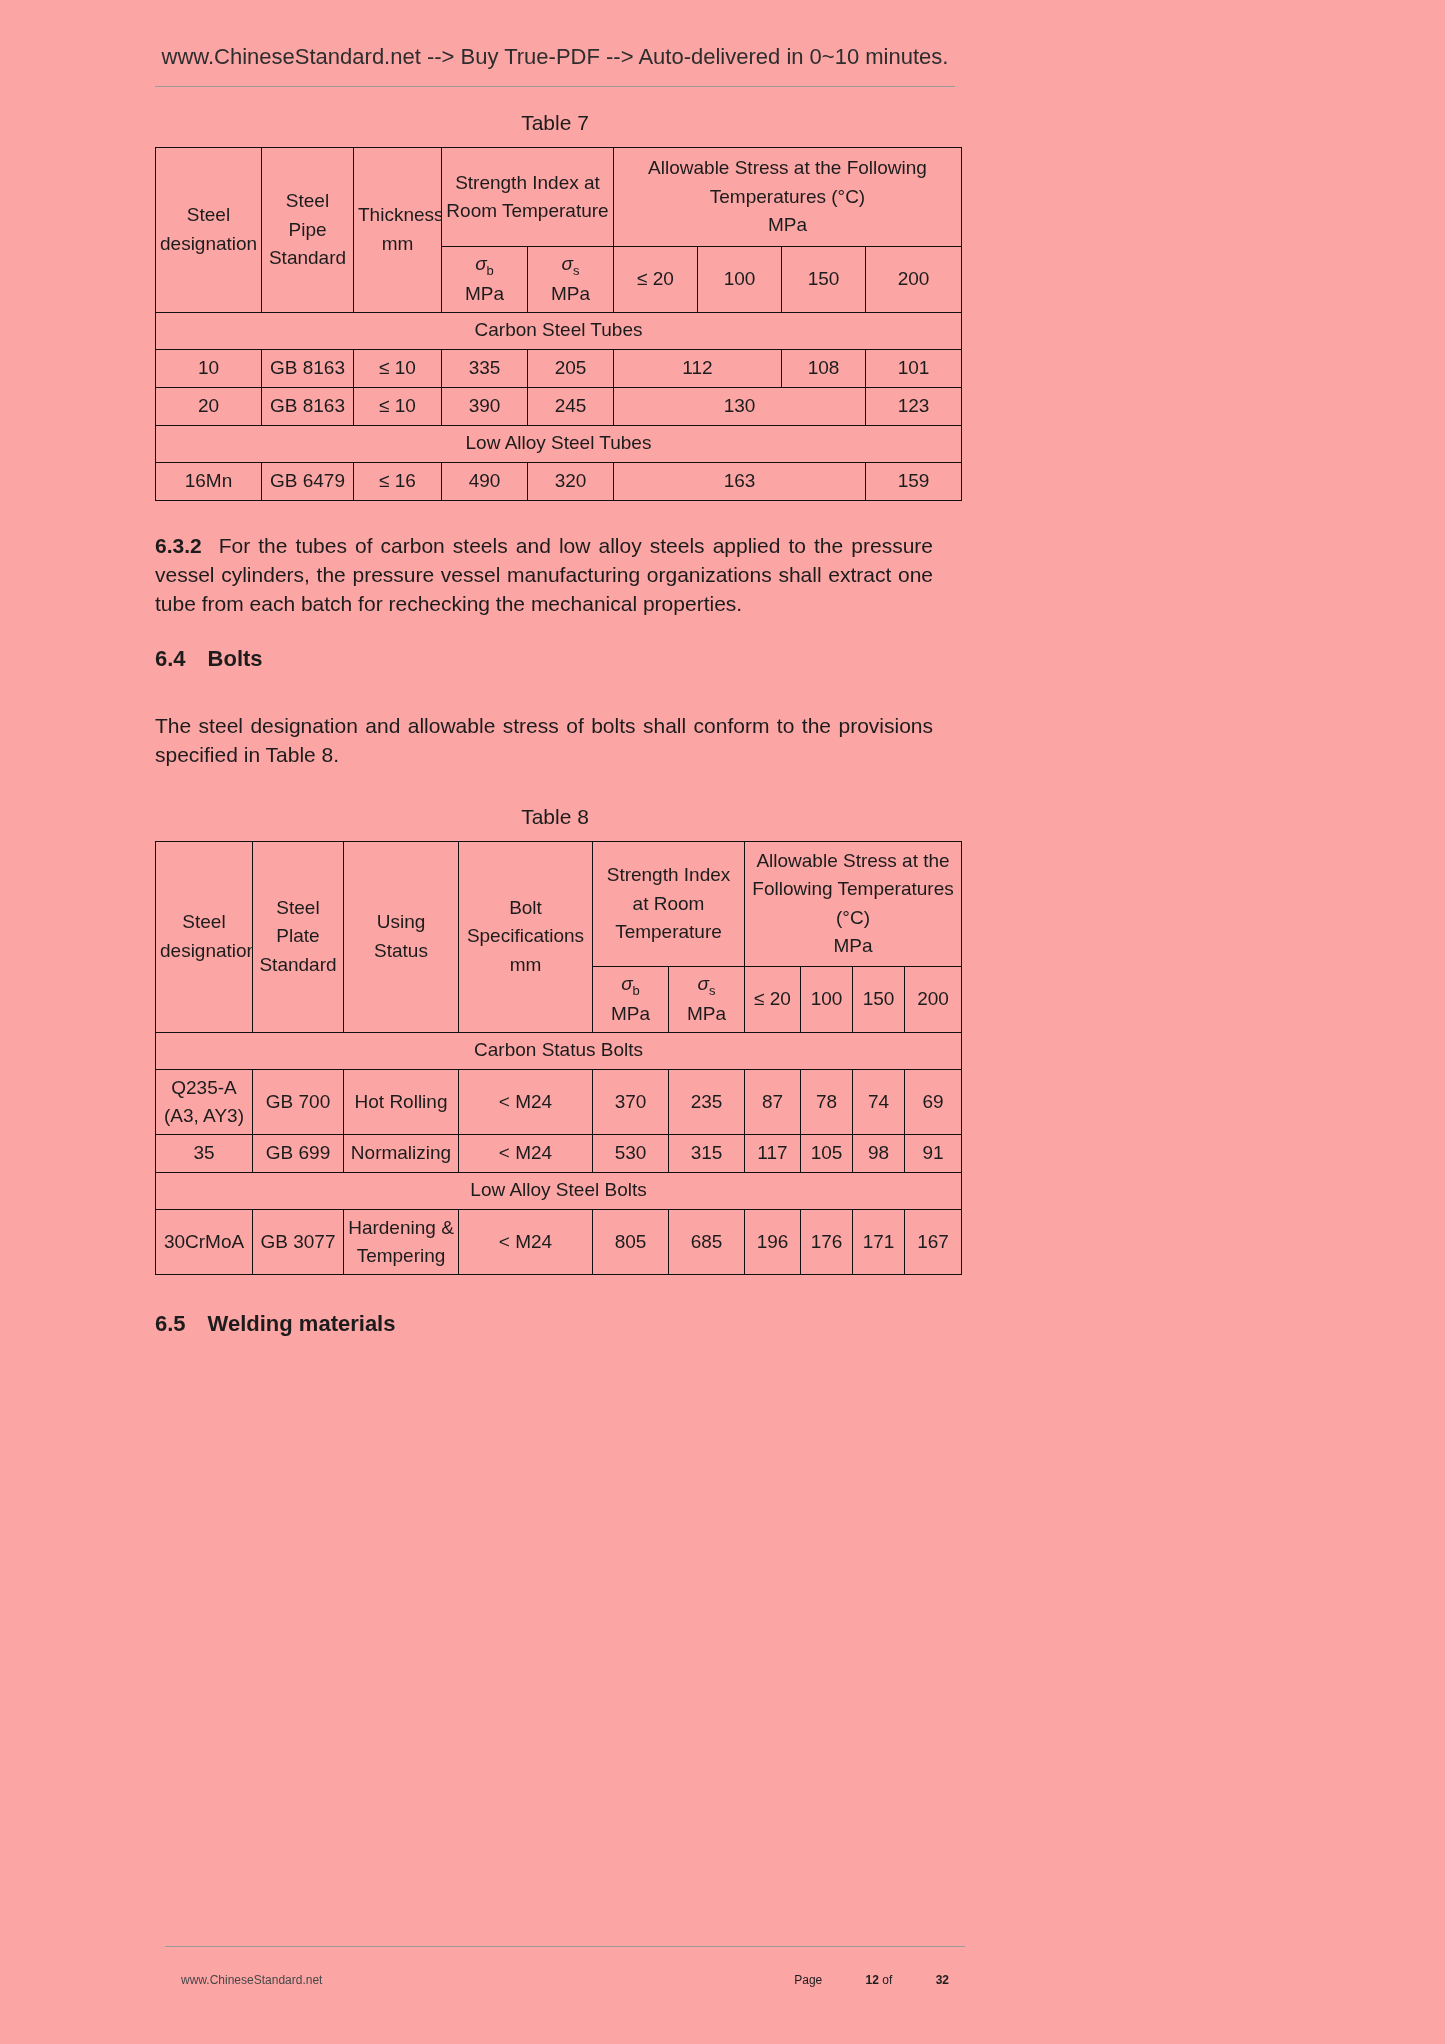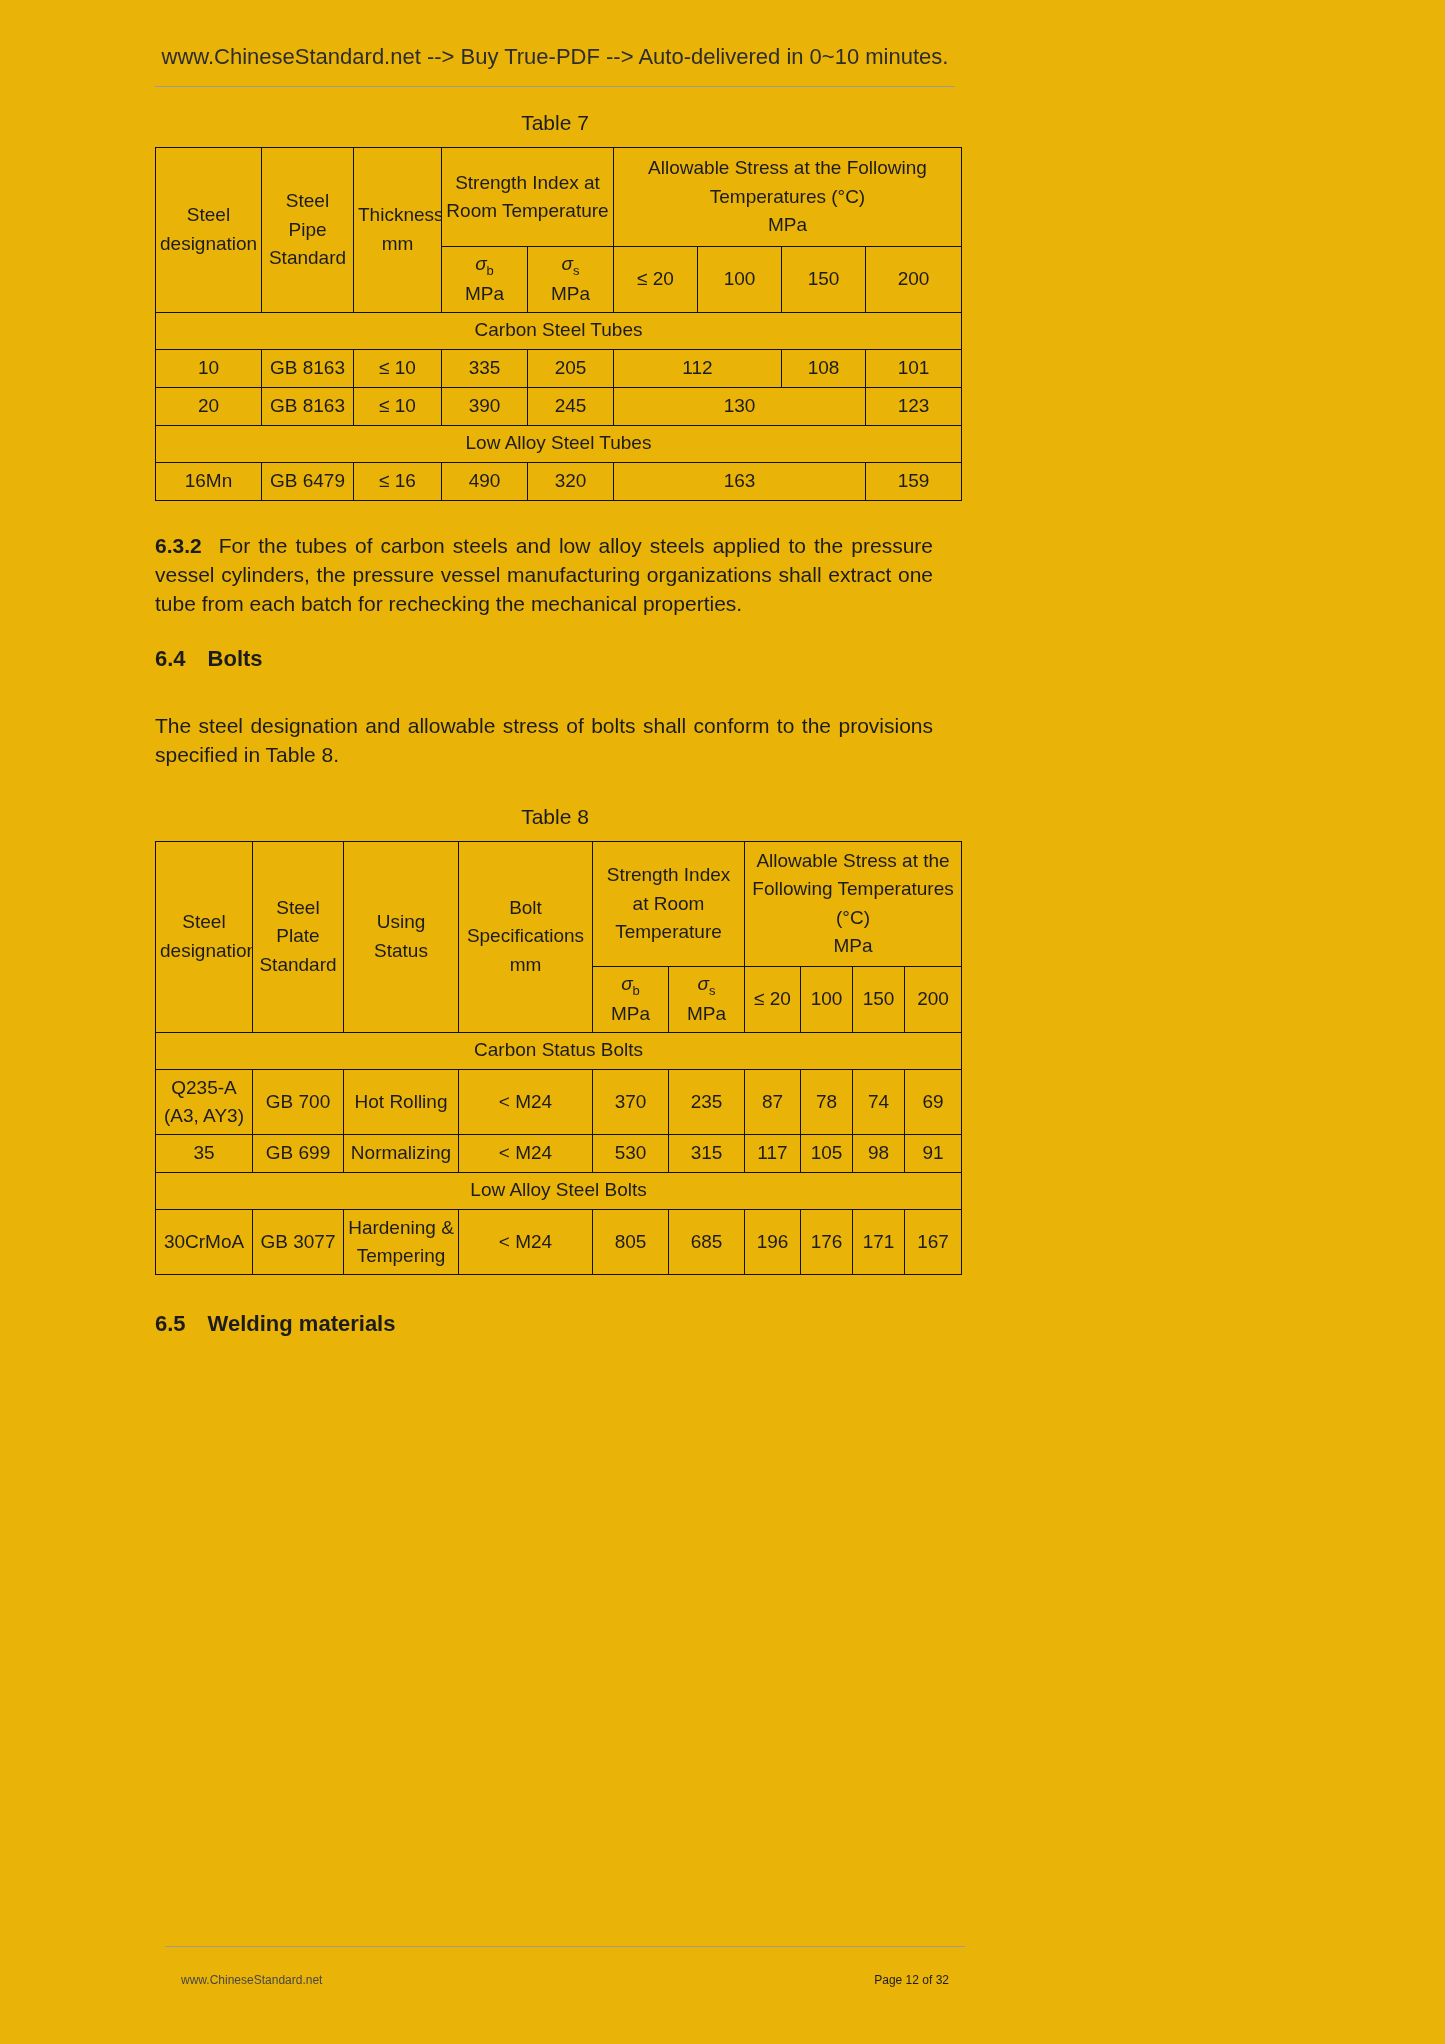--- a/index.html
+++ b/index.html
@@ -1,21 +1,21 @@
 <!DOCTYPE html>
 <html><head>
 <meta charset="utf-8">
 <style>
   html, body { margin: 0; padding: 0; }
   body { background: #ffffff; }
   .page {
     position: relative;
     width: 1445px;
     height: 2044px;
-    background: #eab308;
+    background: #fca5a5;
     font-family: "Liberation Sans", sans-serif;
     color: #1c1c1c;
     overflow: hidden;
   }
   .content {
     position: absolute;
     left: 155px;
     top: 0;
     width: 800px;
   }
@@ -94,21 +94,21 @@
     border-top: 1px solid #9a9a9a;
     padding: 26px 16px 0 16px;
     box-sizing: border-box;
     display: flex;
     justify-content: space-between;
     align-items: baseline;
     font-size: 12px;
   }
   .footer-site { color: #474747; }
   .footer-page { color: #1c1c1c; }
-  .footer-page b { font-weight: normal; }
+  .footer-page b { font-weight: bold; margin-left: 40px; }
 </style>
 </head>
 <body>
 
 <div class="page">
   <div class="content">
 
     <div class="hdr-line1">www.ChineseStandard.net --&gt; Buy True-PDF --&gt; Auto-delivered in 0~10 minutes.</div>
     <hr class="rule">
 

